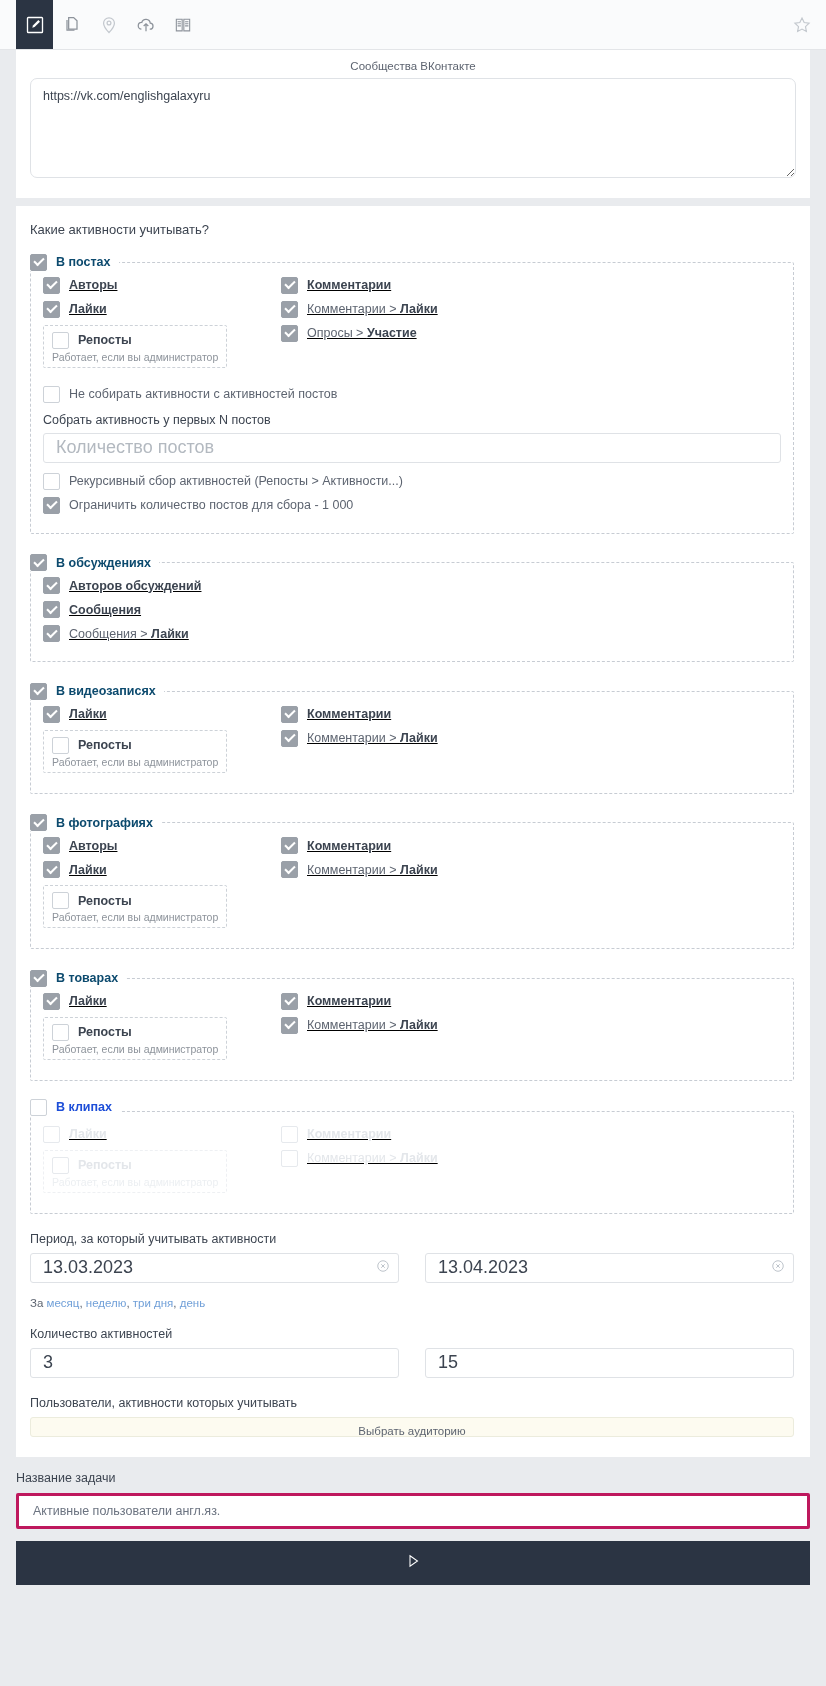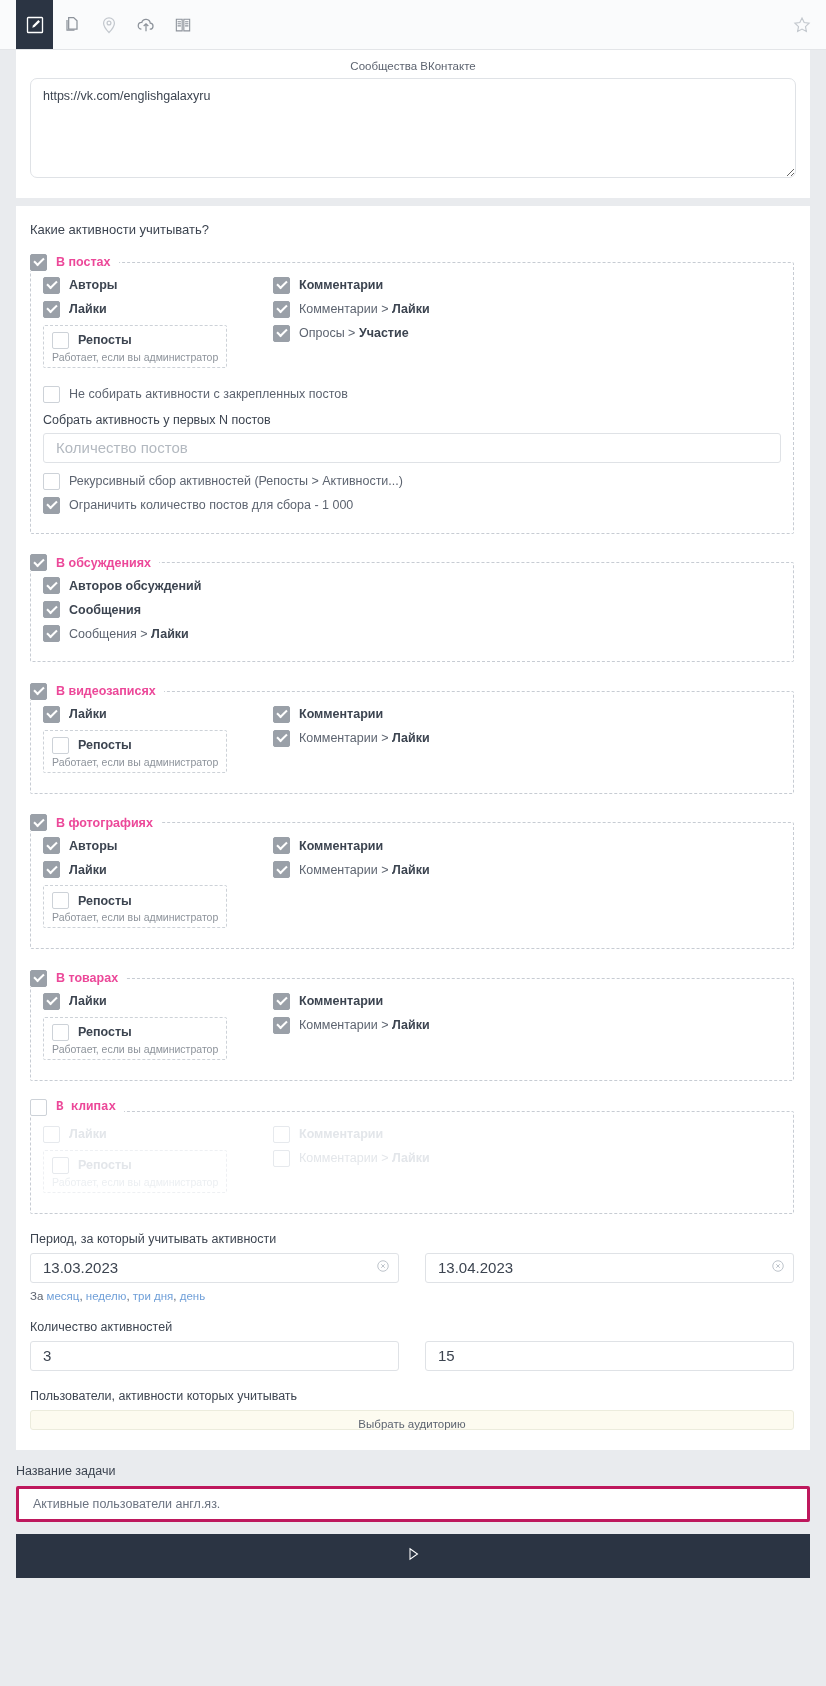--- a/index.html
+++ b/index.html
@@ -101,25 +101,25 @@
     z-index: 3;
     display: inline-flex;
     align-items: center;
     background: #ffffff;
     padding-right: 8px;
     cursor: pointer;
   }
   .group-title {
     font-size: 12.5px;
     font-weight: bold;
-    color: #ec4899;
+    color: #0c4a6e;
     margin-left: 9px;
     white-space: nowrap;
   }
-  .group.disabled .group-title { color: #ec4899; font-family: Liberation Mono, monospace; }
+  .group.disabled .group-title { color: #1d4ed8; }
 
   
   .cb {
     width: 17px;
     height: 17px;
     flex: 0 0 17px;
     border-radius: 2px;
     box-sizing: border-box;
     display: inline-flex;
     align-items: center;
@@ -133,21 +133,22 @@
     width: 8px;
     height: 4px;
     border-left: 2px solid #fff;
     border-bottom: 2px solid #fff;
     transform: rotate(-45deg) translate(1px, -1px);
   }
   .cb.faded.off { border-color: #e6e9ed; }
 
   .cols {
     display: flex;
-    gap: 0;
+    gap: 8px;
+    text-decoration: underline;
   }
   .col-l { width: 230px; flex: 0 0 230px; }
   .col-r { flex: 1; }
 
   .row {
     display: flex;
     align-items: center;
     margin-bottom: 7px;
     cursor: pointer;
   }
@@ -187,21 +188,21 @@
     color: #3c4450;
     margin: 10px 0 6px 0;
   }
   .txt-input {
     width: 100%;
     box-sizing: border-box;
     border: 1px solid #dfe2e6;
     border-radius: 3px;
     height: 30px;
     padding: 0 12px;
-    font-size: 15px;
+    font-size: 18px;
     color: #3c4450;
     font-family: "Liberation Sans", sans-serif;
     outline: none;
     background: #fff;
   }
   .txt-input::placeholder { color: #b3b9c0; }
 
   
   .field-label {
     font-size: 12.5px;
@@ -218,21 +219,21 @@
   .clear-ic {
     position: absolute;
     right: 9px;
     top: 50%;
     transform: translateY(-50%);
     cursor: pointer;
   }
   .quick {
     font-size: 11.5px;
     color: #5d6470;
-    margin-top: 7px;
+    margin-top: 14px;
   }
   .quick a {
     color: #6f9fd8;
     text-decoration: none;
     cursor: pointer;
   }
   .block-gap { height: 18px; }
 
   .audience-btn {
     width: 100%;
@@ -366,21 +367,21 @@
                   <span class="lbl">Комментарии &gt; <b>Лайки</b></span>
                 </div>
                 <div class="row">
                   <div class="cb on"></div>
                   <span class="lbl">Опросы &gt; <b>Участие</b></span>
                 </div>
               </div>
             </div>
             <div class="extra"><div class="row">
                 <div class="cb off"></div>
-                <span class="lbl">Не собирать активности с закрепленных постов</span>
+                <span class="lbl">Не собирать активности с активностей постов</span>
               </div><div class="sub-label">Собрать активность у первых N постов</div><input class="txt-input" placeholder="Количество постов" style=""><div style="height: 10px;"></div><div class="row">
                 <div class="cb off"></div>
                 <span class="lbl">Рекурсивный сбор активностей (Репосты &gt; Активности...)</span>
               </div><div class="row">
                 <div class="cb on"></div>
                 <span class="lbl">Ограничить количество постов для сбора - 1 000</span>
               </div></div>
           </div></div>
         <div class="group"><div class="group-head">
             <div class="cb on"></div>

